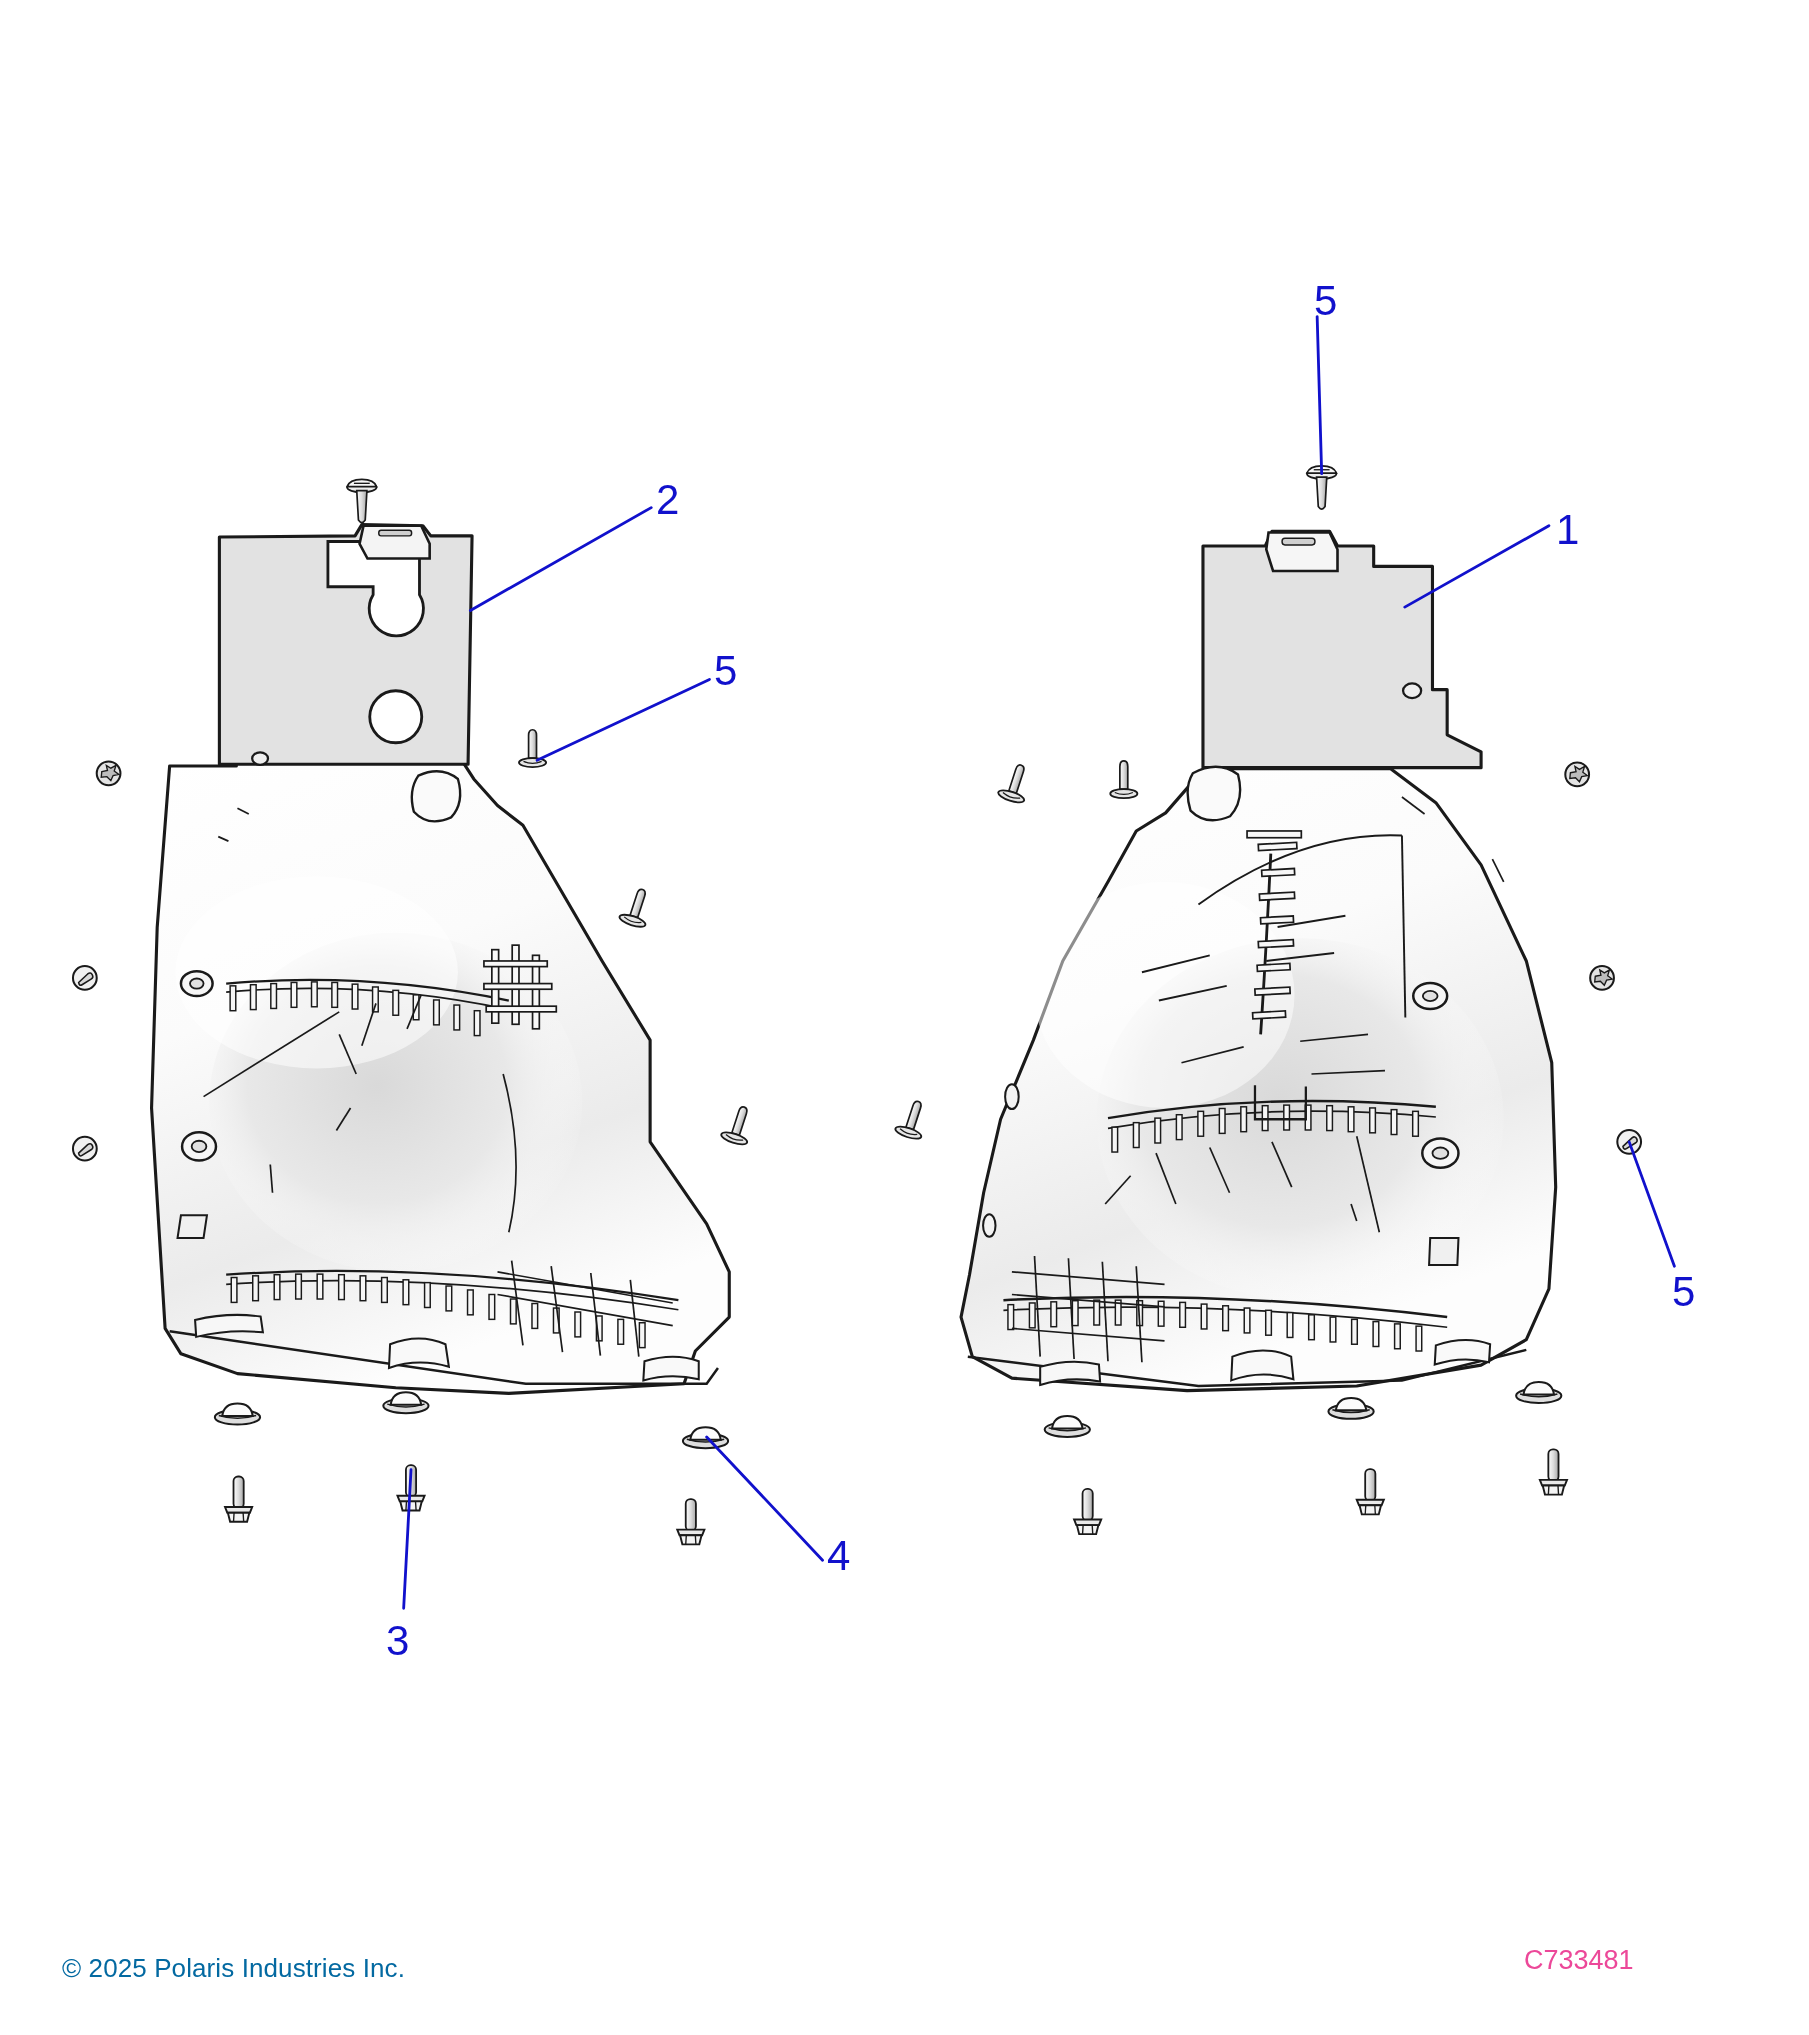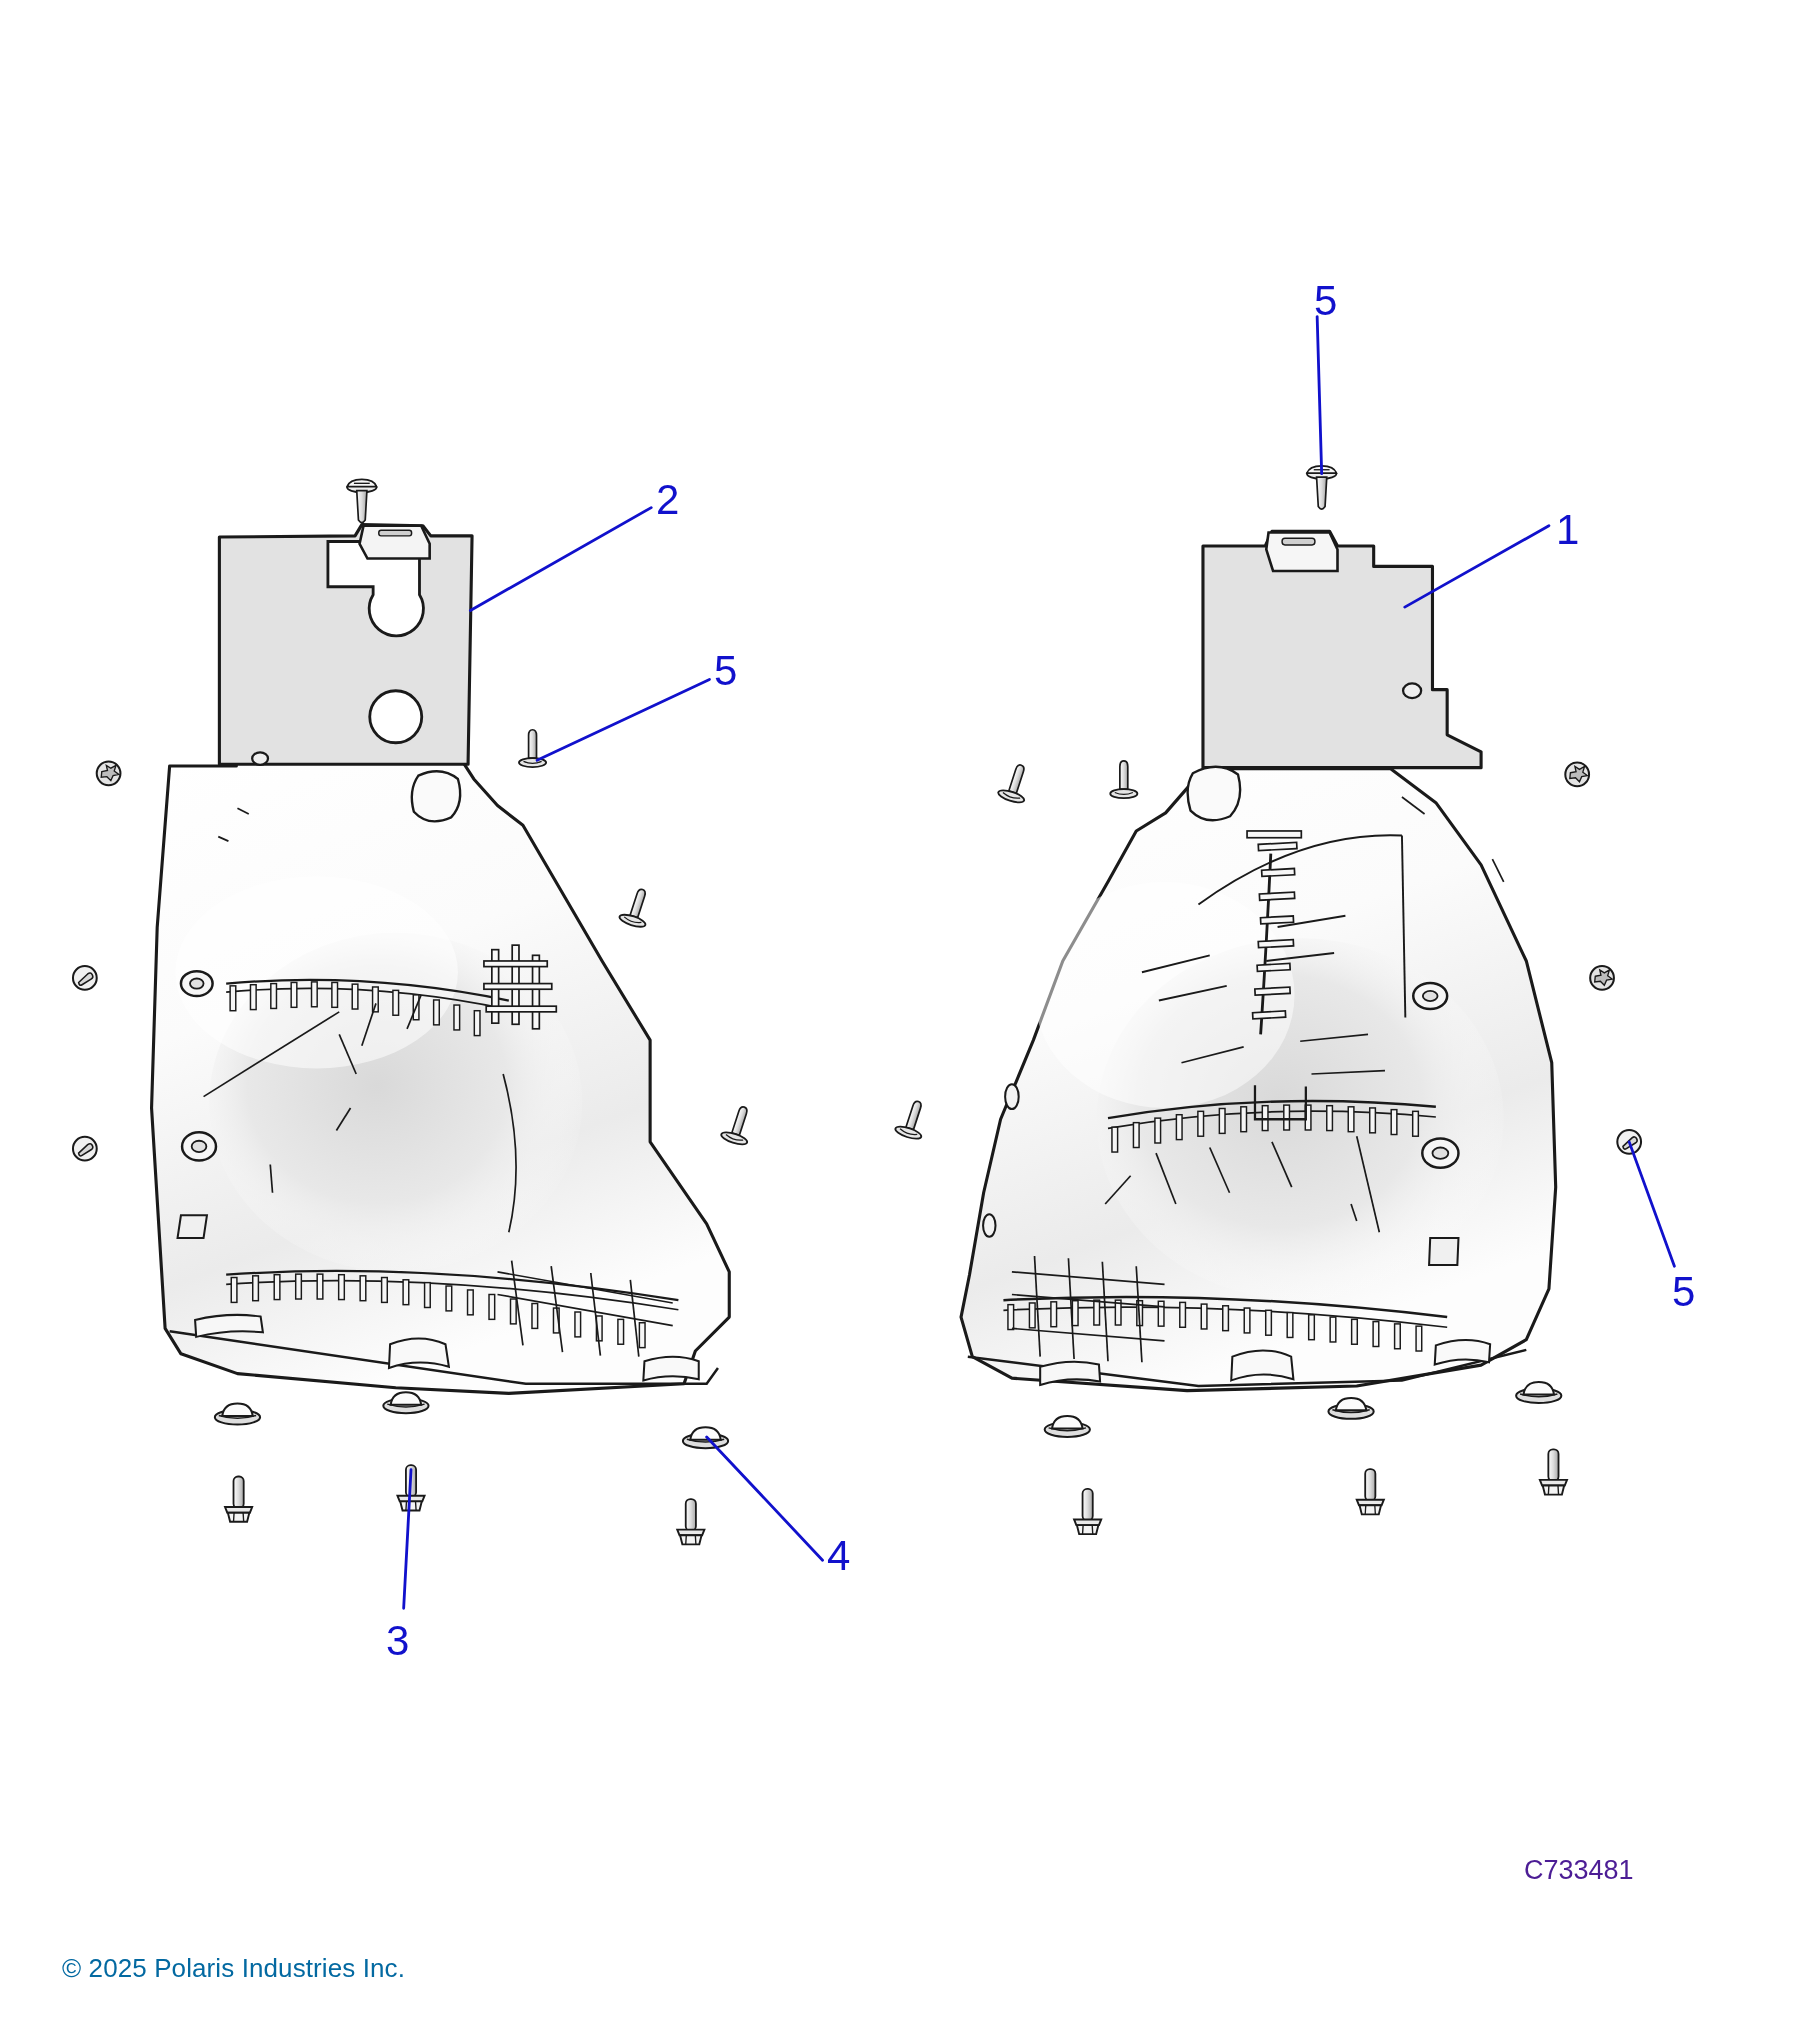--- a/index.html
+++ b/index.html
@@ -8,22 +8,22 @@
     font-family:"Liberation Sans", sans-serif;
   }
   #stage{position:absolute;left:0;top:0;width:1809px;height:2035px;}
   svg#art{position:absolute;left:0;top:0;width:1809px;height:2035px;}
 
   .footer-left{
     position:absolute;left:62px;top:1953px;
     font-size:26px;color:#0369a1;letter-spacing:0.1px;white-space:nowrap;
   }
   .footer-right{
-    position:absolute;left:1524px;top:1855px;
-    font-size:27px;color:#4c1d95;white-space:nowrap;
+    position:absolute;left:1524px;top:1945px;
+    font-size:27px;color:#ec4899;white-space:nowrap;
   }
   .callout{
     position:absolute;font-size:42px;font-weight:400;color:#1111cc;
     line-height:1;white-space:nowrap;
   }
 </style>
 </head>
 <body>
 
 <div id="stage">

